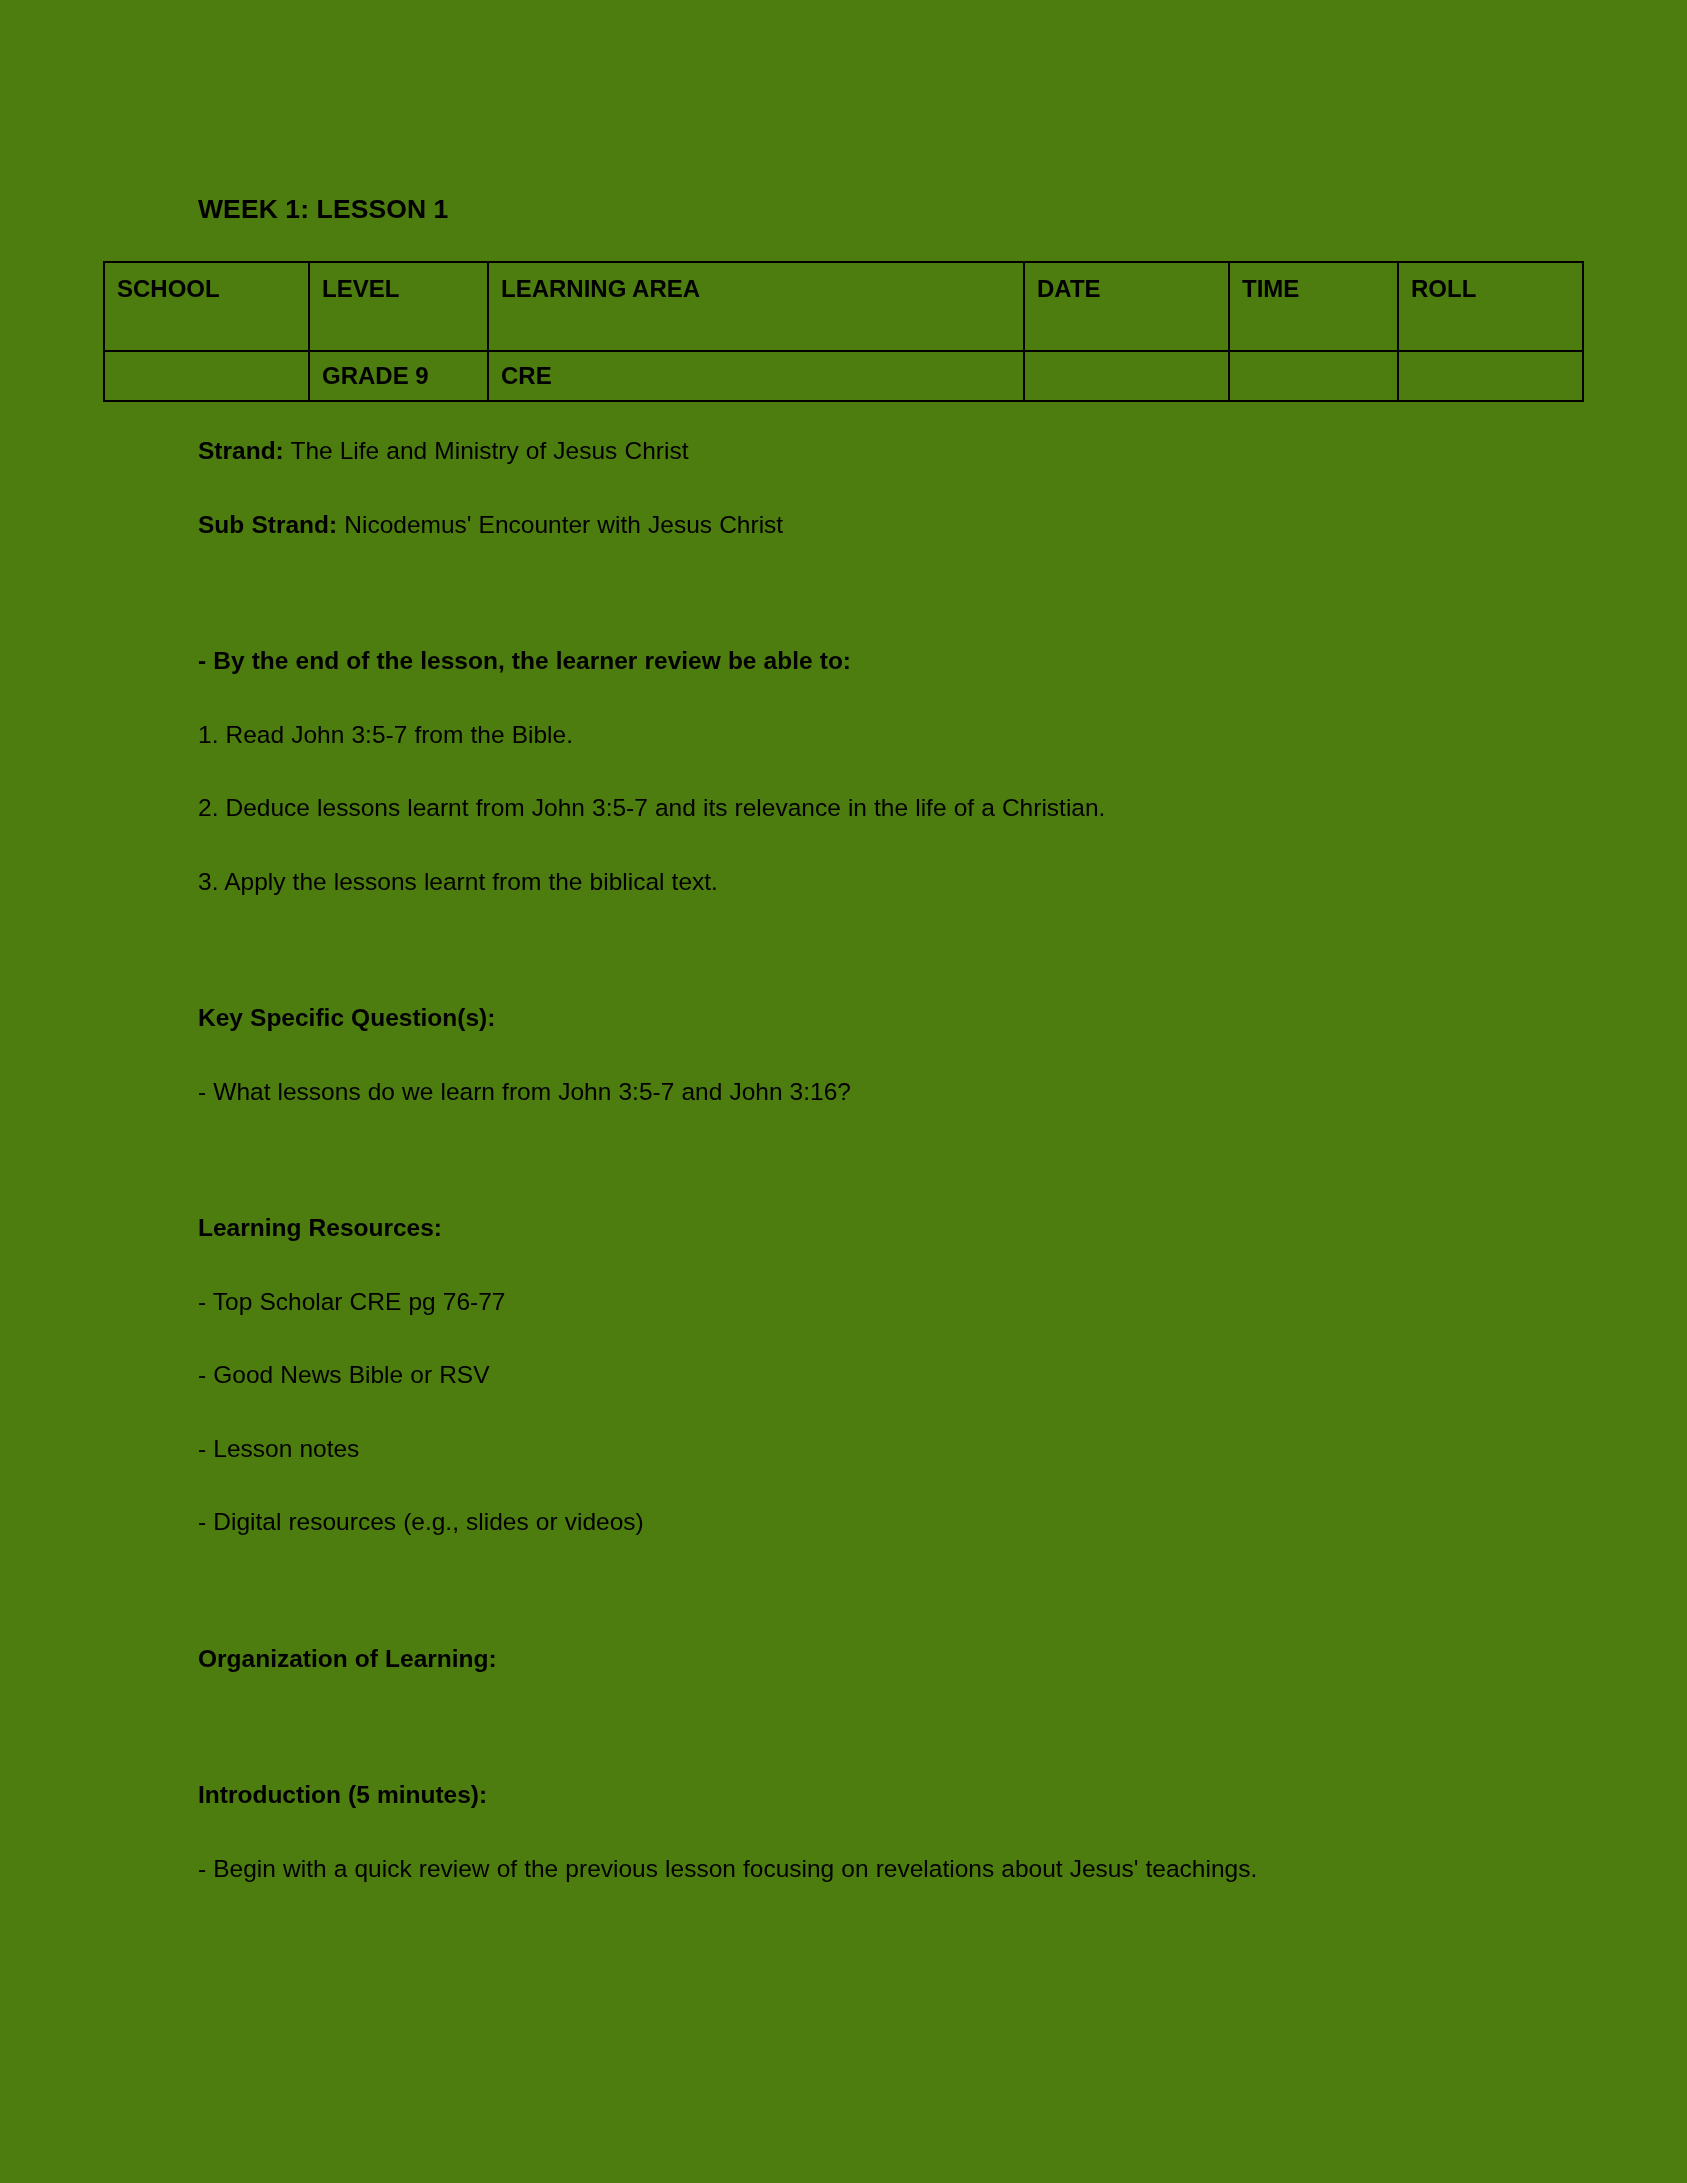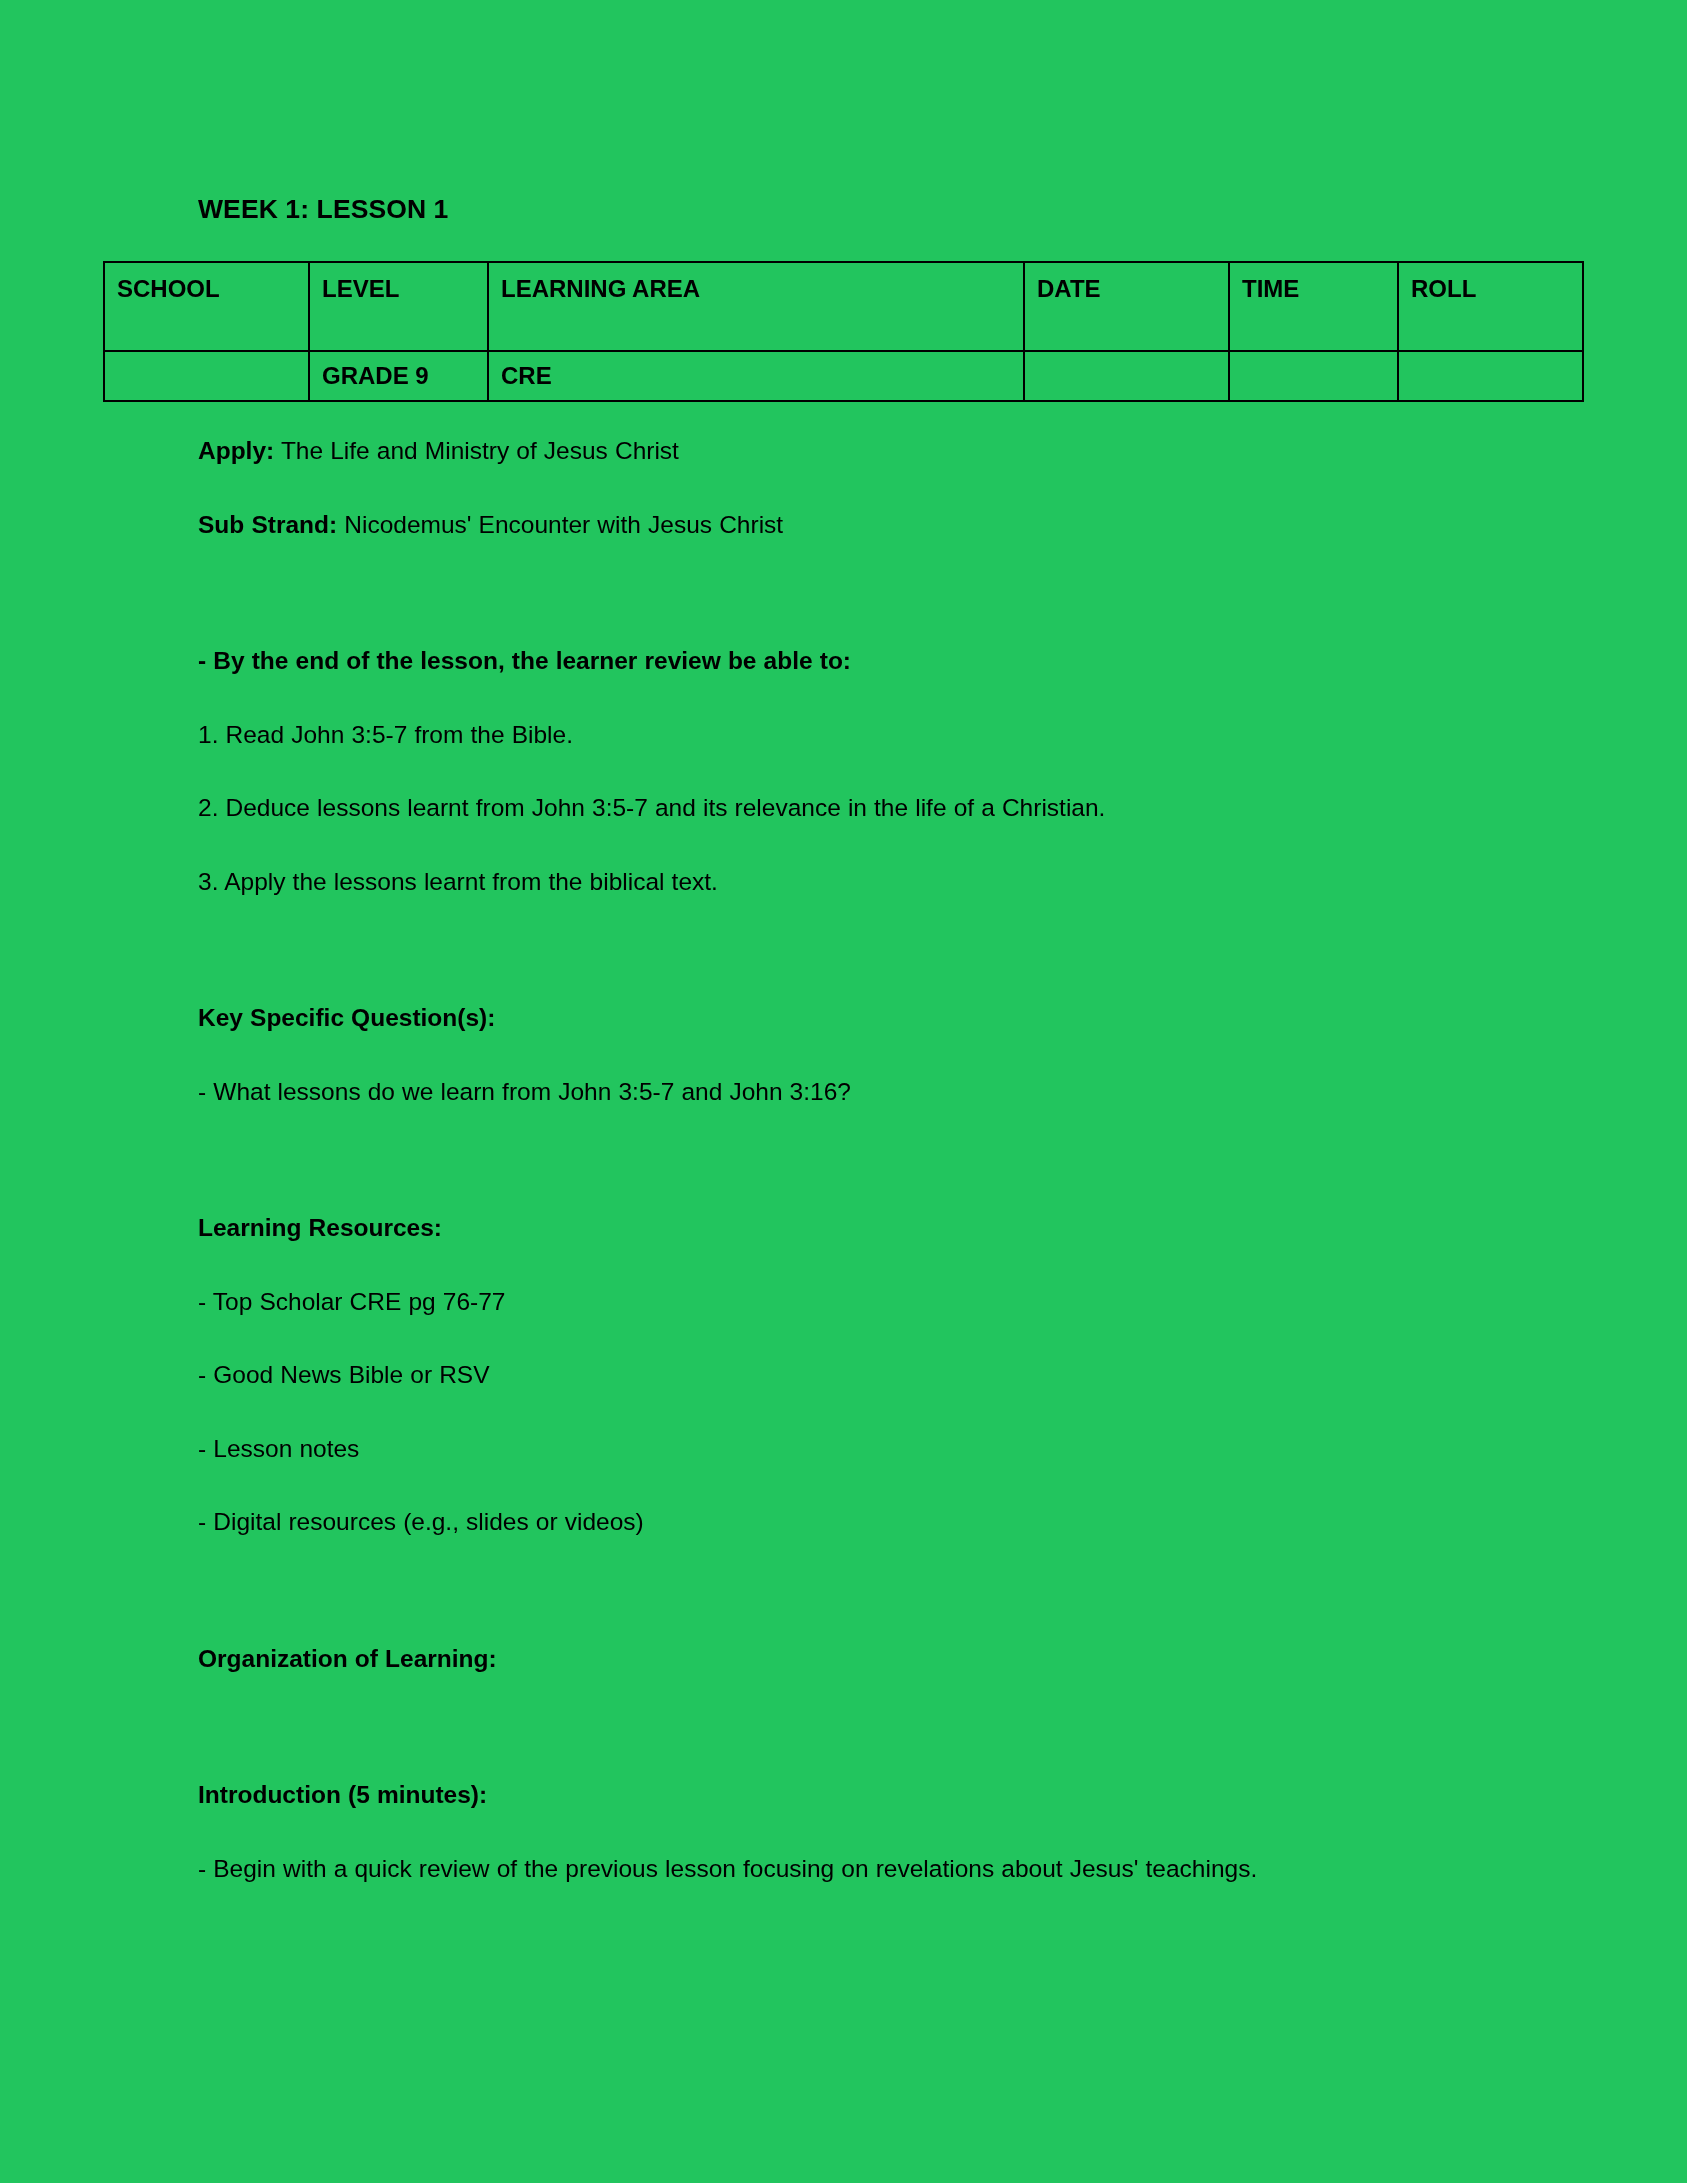--- a/index.html
+++ b/index.html
@@ -8,21 +8,21 @@
     background: #ffffff;
   }
   body {
     font-family: "Liberation Sans", sans-serif;
     color: #000000;
   }
   .page {
     position: relative;
     width: 1687px;
     height: 2183px;
-    background: #22c55e;
+    background: #4d7c0f;
     overflow: hidden;
     box-sizing: border-box;
   }
   .content {
     position: absolute;
     left: 198px;
     top: 192px;
     width: 1383px;
   }
 
@@ -126,21 +126,21 @@
           <td></td>
           <td></td>
           <td></td>
         </tr>
       </tbody>
     </table>
   </div>
 
   <div class="body-area">
 
-    <p class="line"><b>Apply:</b><span> The Life and Ministry of Jesus Christ</span></p>
+    <p class="line"><b>Strand:</b><span> The Life and Ministry of Jesus Christ</span></p>
 
     <p class="line"><b>Sub Strand:</b><span> Nicodemus' Encounter with Jesus Christ</span></p>
 
     <div class="spacer-xl"></div>
 
     <p class="line bold">- By the end of the lesson, the learner review be able to:</p>
     <p class="line">1. Read John 3:5-7 from the Bible.</p>
     <p class="line">2. Deduce lessons learnt from John 3:5-7 and its relevance in the life of a Christian.</p>
     <p class="line">3. Apply the lessons learnt from the biblical text.</p>
 

